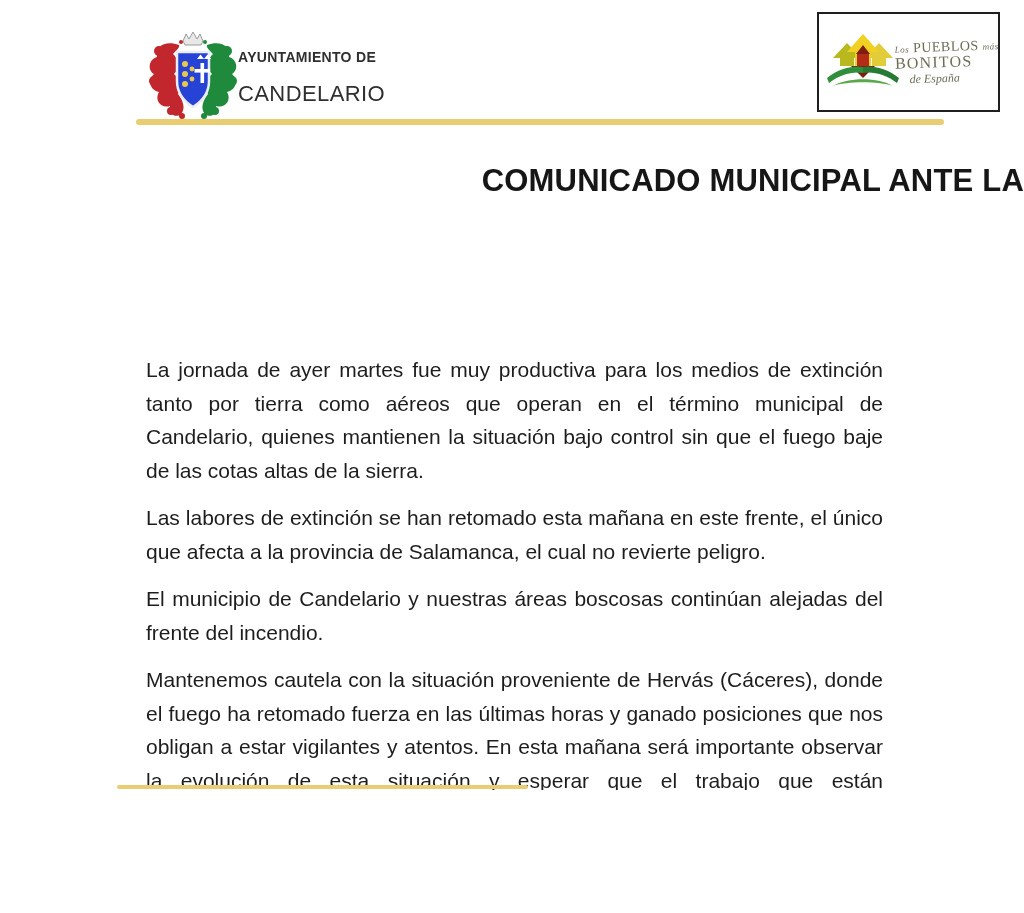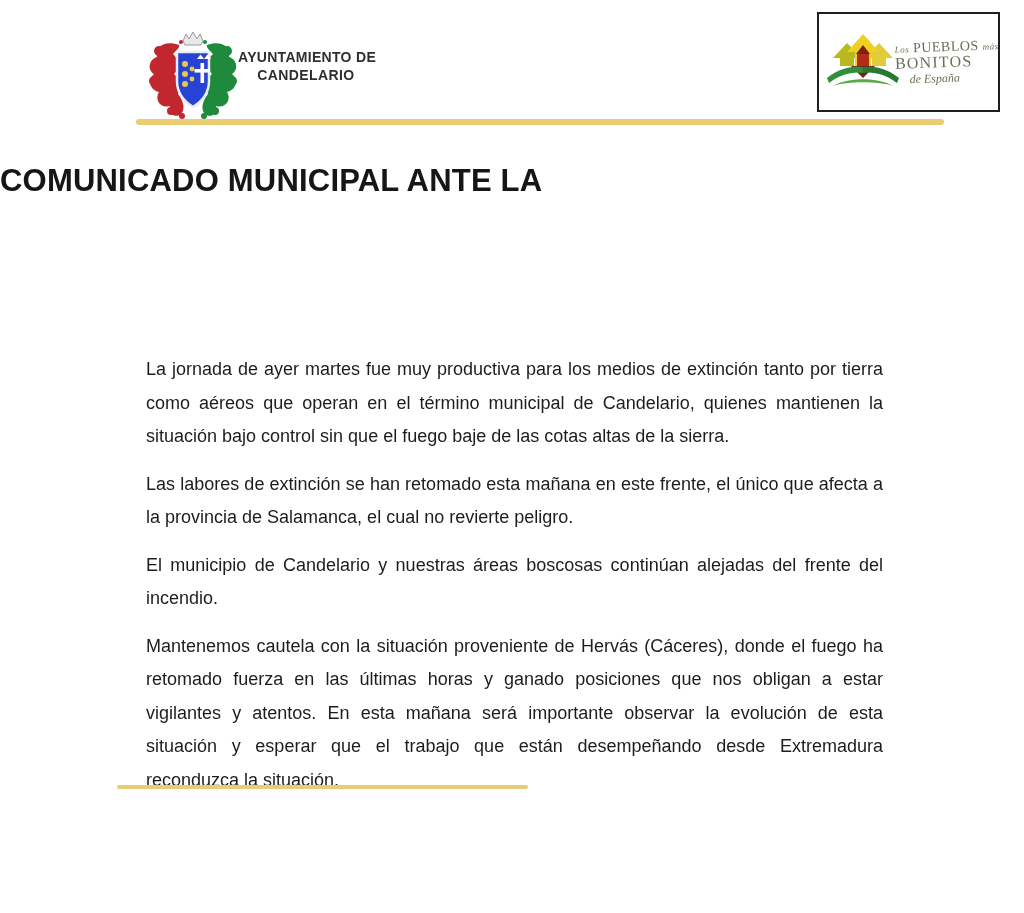--- a/index.html
+++ b/index.html
@@ -9,21 +9,21 @@
     background:#fff;
     overflow:hidden;
     font-family:"Liberation Sans","DejaVu Sans",sans-serif;
     color:var(--text_dark,#1a1a1a);
   }
 
   
   .crest{position:absolute;left:146px;top:30px;width:94px;height:92px;}
   .org-name{position:absolute;left:238px;top:49px;width:136px;text-align:center;color:#2f2f2f;}
   .org-name .l1{font-size:14px;font-weight:700;letter-spacing:.3px;white-space:nowrap;}
-  .org-name .l2{font-size:14px;font-weight:700;letter-spacing:.4px;margin-top:2px;white-space:nowrap;}
+  .org-name .l2{font-size:22px;font-weight:400;letter-spacing:.4px;margin-top:16px;white-space:nowrap;}
 
   .partner-box{
     position:absolute;left:817px;top:12px;width:183px;height:100px;
     border:2px solid var(--border_dark,#1f1f1f);
     box-sizing:border-box;background:#fff;
     display:flex;align-items:center;justify-content:flex-start;
     padding:4px 4px 4px 6px;
   }
   .partner-icon{width:76px;height:72px;flex:0 0 auto;}
   .partner-text{
@@ -38,32 +38,32 @@
   .partner-text .row3{font-size:12px;font-style:italic;margin-left:14px;margin-top:1px;white-space:nowrap;}
 
   .gold-rule{
     position:absolute;left:136px;top:119px;width:808px;height:6px;
     border-radius:3px;background:var(--accent_gold,#e9cd72);
   }
 
   
   .title{
     position:absolute;left:0;top:156px;width:100%;
-    text-align:left;font-weight:700;font-size:31px;line-height:49px;
+    text-align:right;font-weight:700;font-size:31px;line-height:49px;
     letter-spacing:.2px;color:#161616;
   }
   .subtitle{
     position:absolute;left:0;top:273px;width:100%;
     text-align:center;font-weight:700;font-size:22.5px;color:#161616;
     letter-spacing:.2px;
   }
   .body-text{position:absolute;left:146px;top:353px;width:737px;}
   .body-text p{
     margin:0 0 14px 0;
-    font-size:18px;line-height:33.5px;
+    font-size:21px;line-height:33.5px;
     text-align:justify;color:#1d1d1d;
   }
 
   .bottom-rule{
     position:absolute;left:117px;bottom:1px;width:411px;height:4px;
     border-radius:2px;background:var(--accent_gold,#e9cd72);
   }
 
   
   .f-red{fill:var(--crest_red,#c1272d);}

